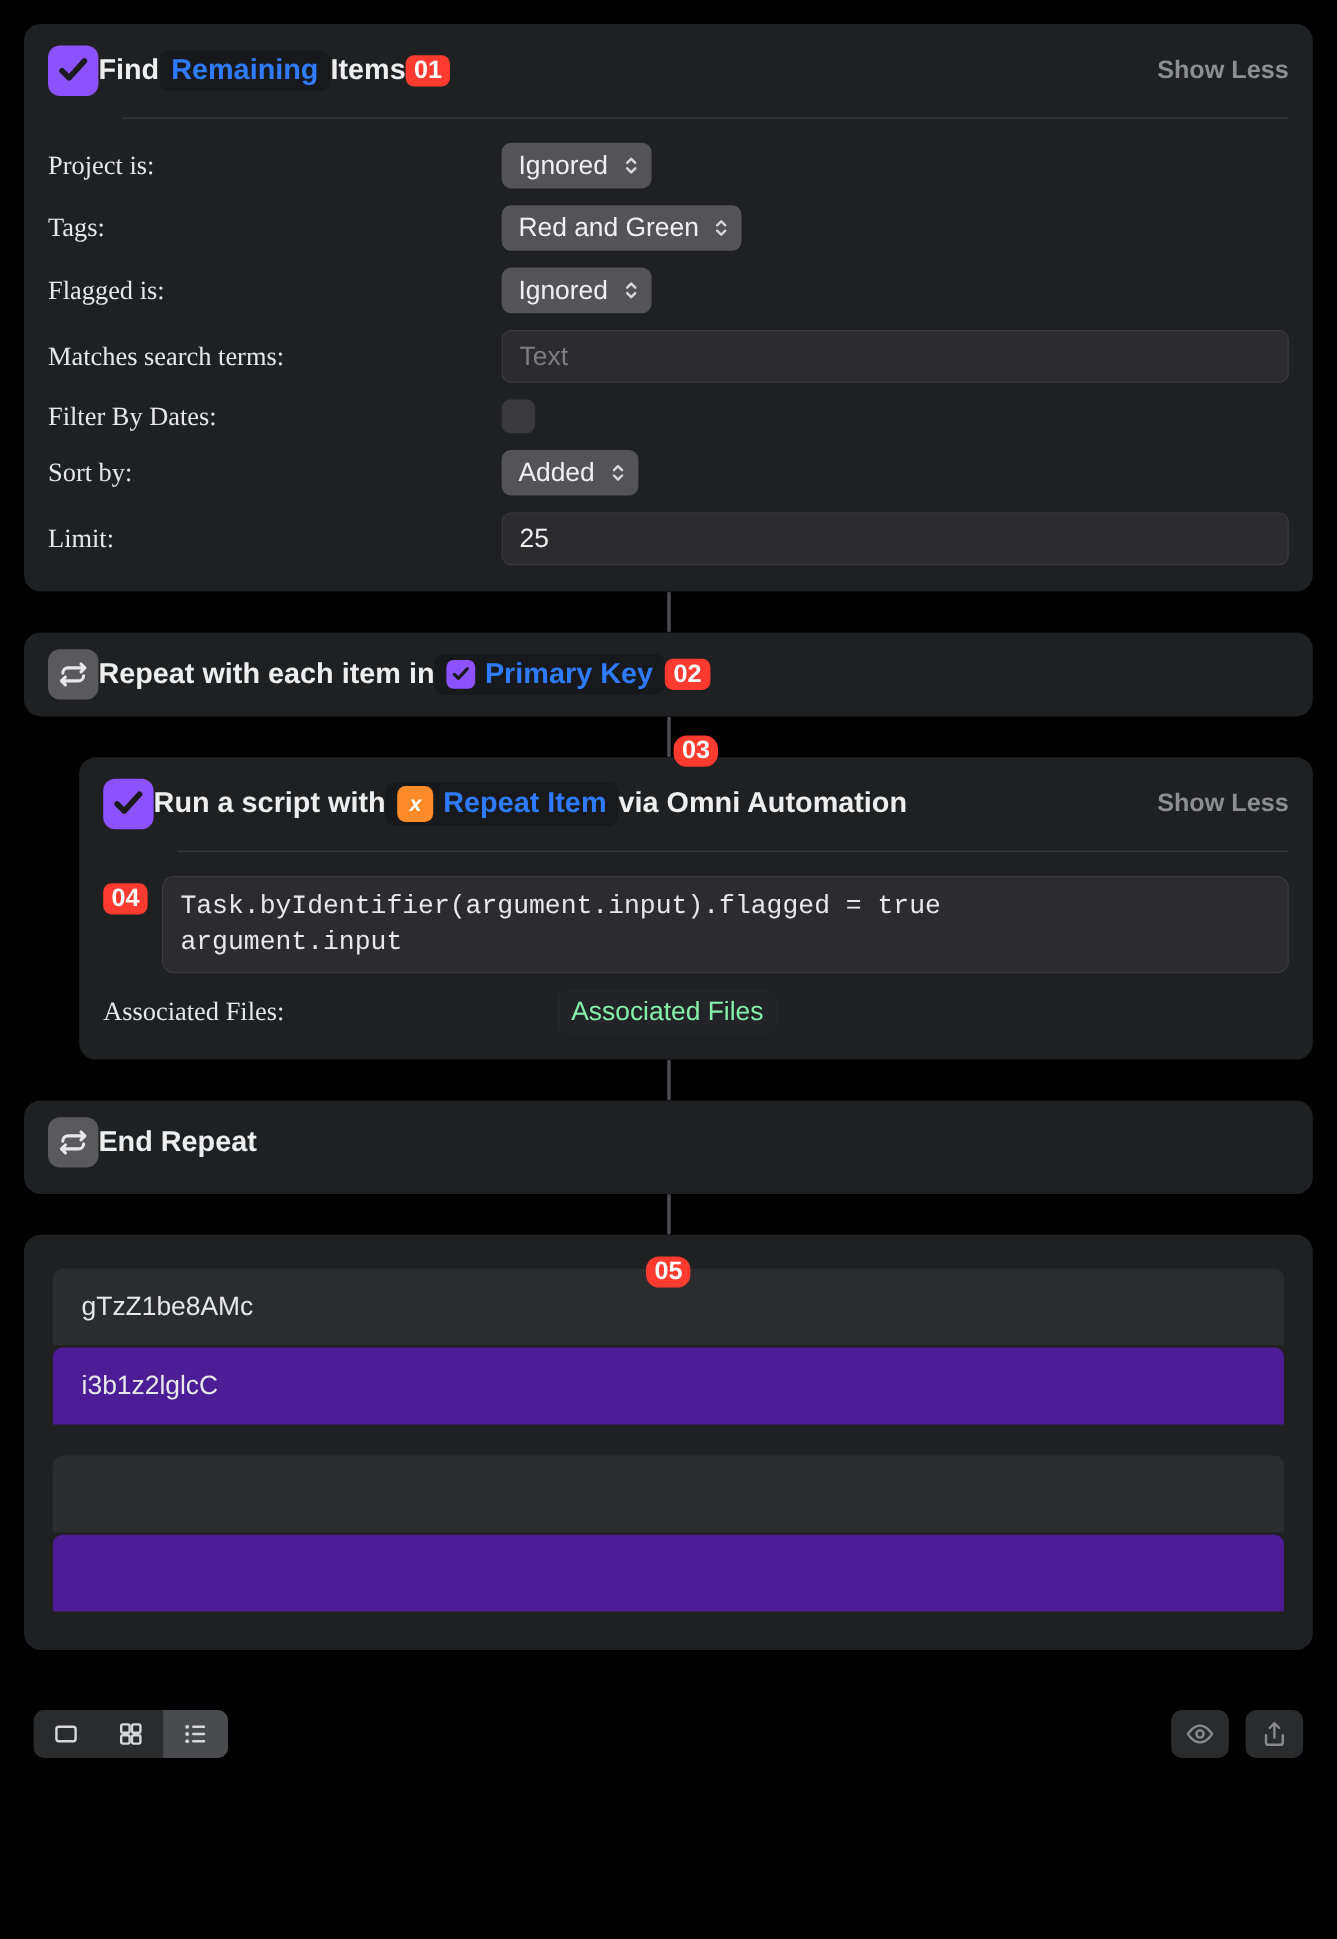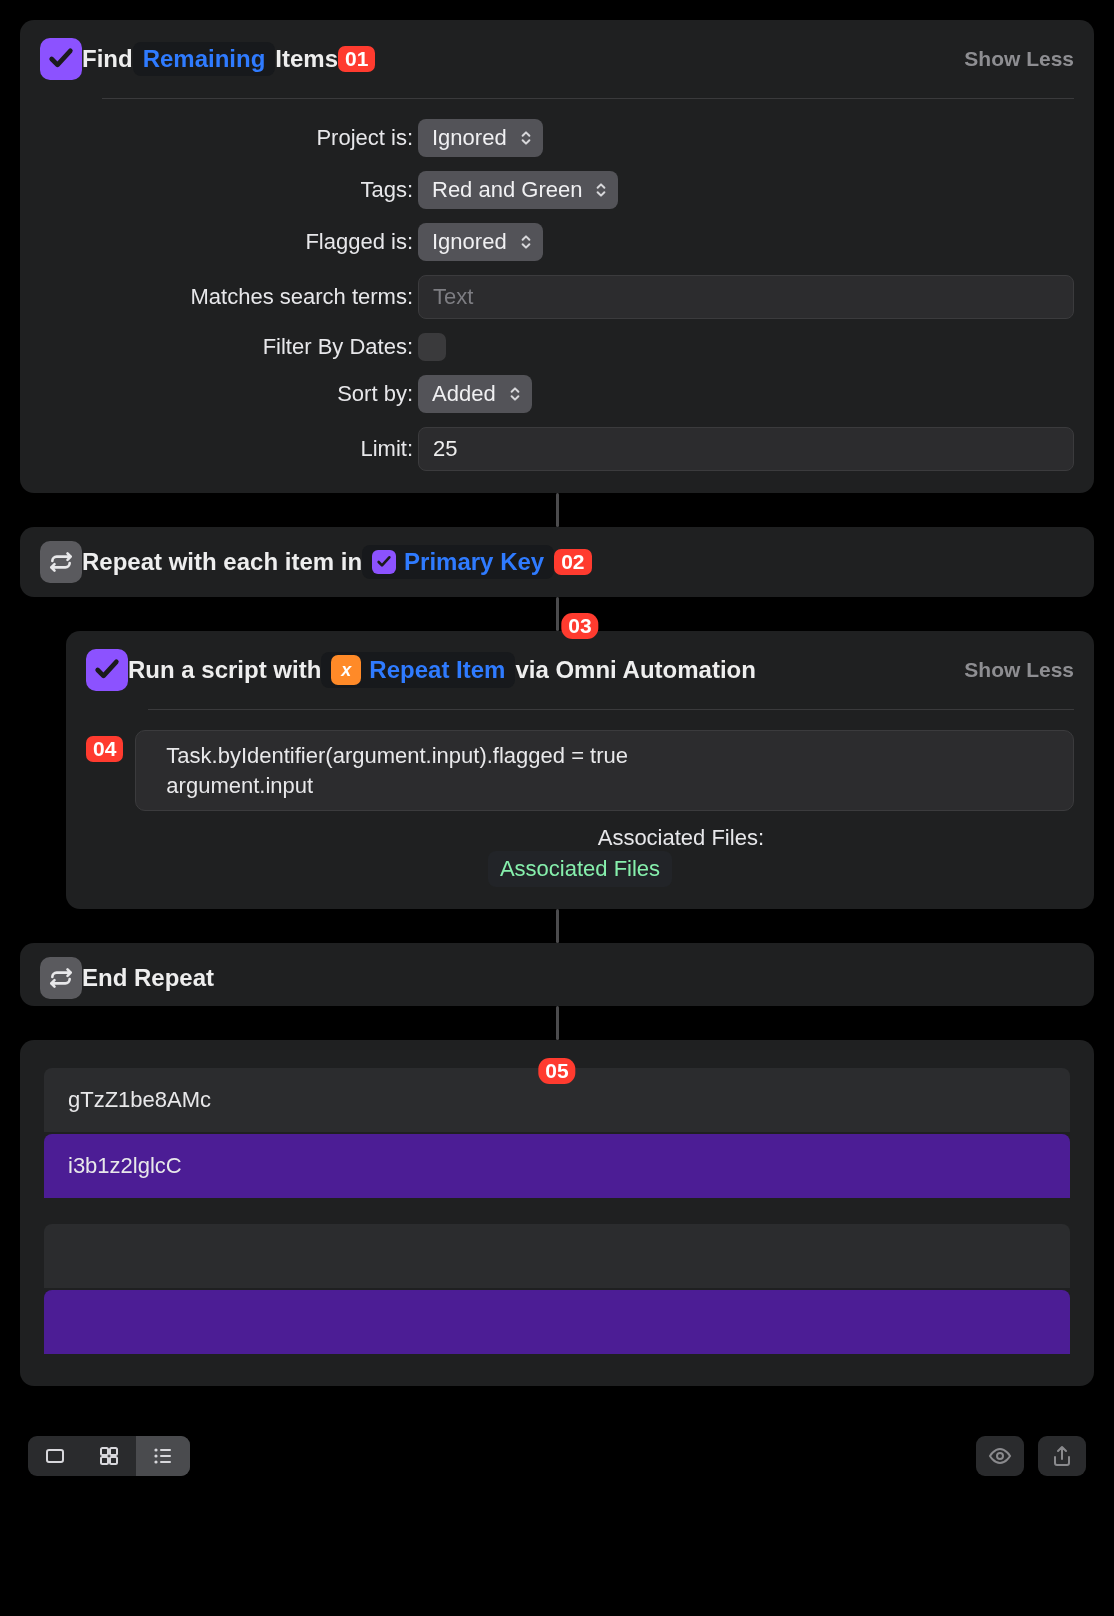--- a/index.html
+++ b/index.html
@@ -78,24 +78,25 @@
     font-size:21px;
     min-width:34px;
   }
   .badge.abs { position:absolute; left:50%; transform:translateX(-50%); top:-18px;border-radius:11px; }
   
   .hr { height:1px; background:#3a3a3c; margin:18px 0 20px 62px; }
   
   .row { display:flex; align-items:center; margin-bottom:14px; }
   .row-label {
     width: 378px;
-    text-align:right;
+    text-align:left;
     padding-right: 5px;
     color:#e7e7ea;
     font-size:22px;
+    font-family:Liberation Serif, serif;
   }
   .select {
     background:#535358;
     border-radius:8px;
     padding:6px 36px 6px 14px;
     color:#f0f0f2;
     font-size:22px;
     position:relative;
     cursor:pointer;
     min-height:38px;
@@ -117,25 +118,26 @@
   }
   .text-input::placeholder{color:#7d7d82;}
   .checkbox{
     width:28px;height:28px;border-radius:7px;background:#3a3a3c;
     cursor:pointer;
   }
   
   .nested-area{ padding-left:46px; }
   .code-box{
     background:#2c2c2e;border:1px solid #3b3b3d;border-radius:10px;
-    padding:10px 30px;color:#e8e8ea;font-size:22px;line-height:1.35;
+    padding:10px 14px;color:#e8e8ea;font-size:22px;line-height:1.35;
     white-space:pre-wrap;
+    font-family:Liberation Mono, monospace;
   }
   .nested-row{display:flex;gap:12px;align-items:flex-start;margin-top:18px;}
-  .assoc-row{display:flex;align-items:center;margin-top:14px;flex-direction:column;}
+  .assoc-row{display:flex;align-items:center;margin-top:14px;}
   .assoc-row .row-label{width:378px;}
   .assoc-token{
     background:#222428;color:#86efac;border-radius:8px;
     padding:5px 12px;font-size:22px;cursor:pointer;
   }
   
   .results-card{padding:24px 24px 30px;}
   .result-row{
     background:#2b2c2e;border-radius:8px 8px 0 0;
     padding:18px 24px;color:#e8e8ea;font-size:22px;
@@ -288,21 +290,21 @@
     </div>
     <div class="assoc-row">
       <div class="row-label">Associated Files:</div>
       <div class="assoc-token">Associated Files</div>
     </div>
   </div>
 </div>
 
 <div class="connector"></div>
 
-<div class="card" style="padding-top:14px;padding-bottom:7px">
+<div class="card" style="padding-top:14px;padding-bottom:22px">
   <div class="card-header">
     <div class="app-icon grey">
       <svg class="repeat-svg" viewBox="0 0 24 24">
         <path d="M18 4l3 3-3 3M21 7H8a4 4 0 00-4 4M6 20l-3-3 3-3M3 17h13a4 4 0 004-4" stroke="#e8e8ea" stroke-width="2.4" fill="none" stroke-linecap="round" stroke-linejoin="round"></path>
       </svg>
     </div>
     <span>End Repeat</span>
   </div>
 </div>
 

